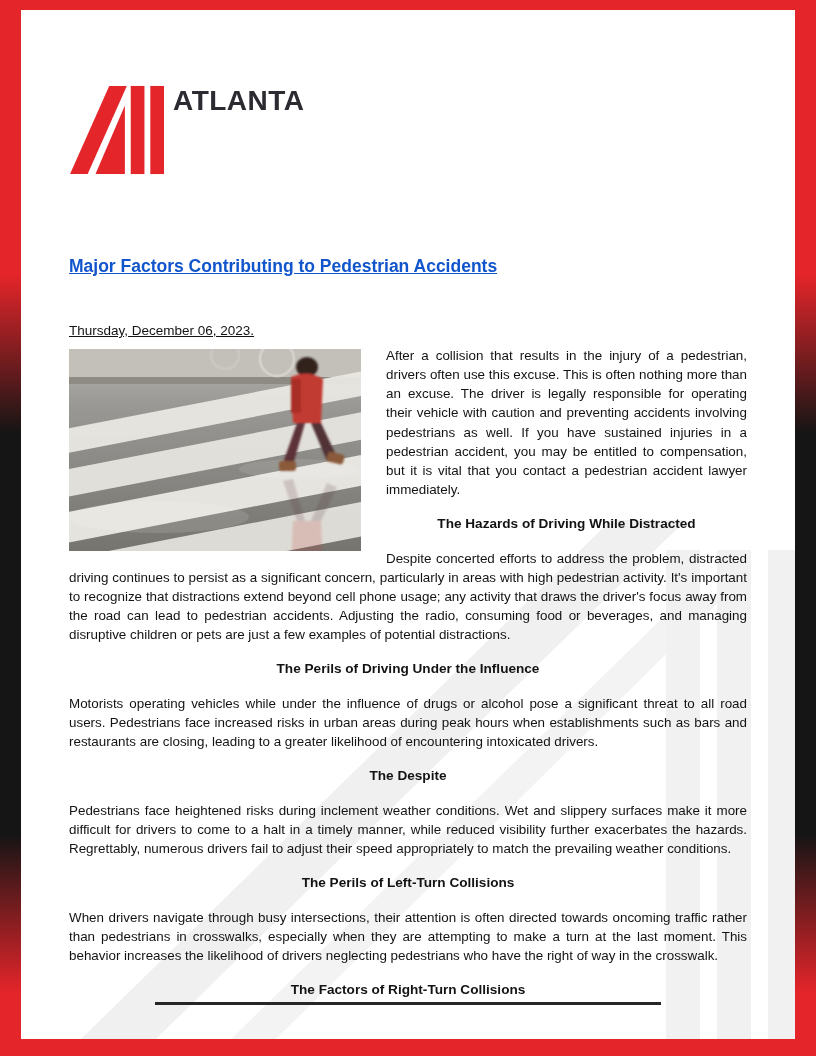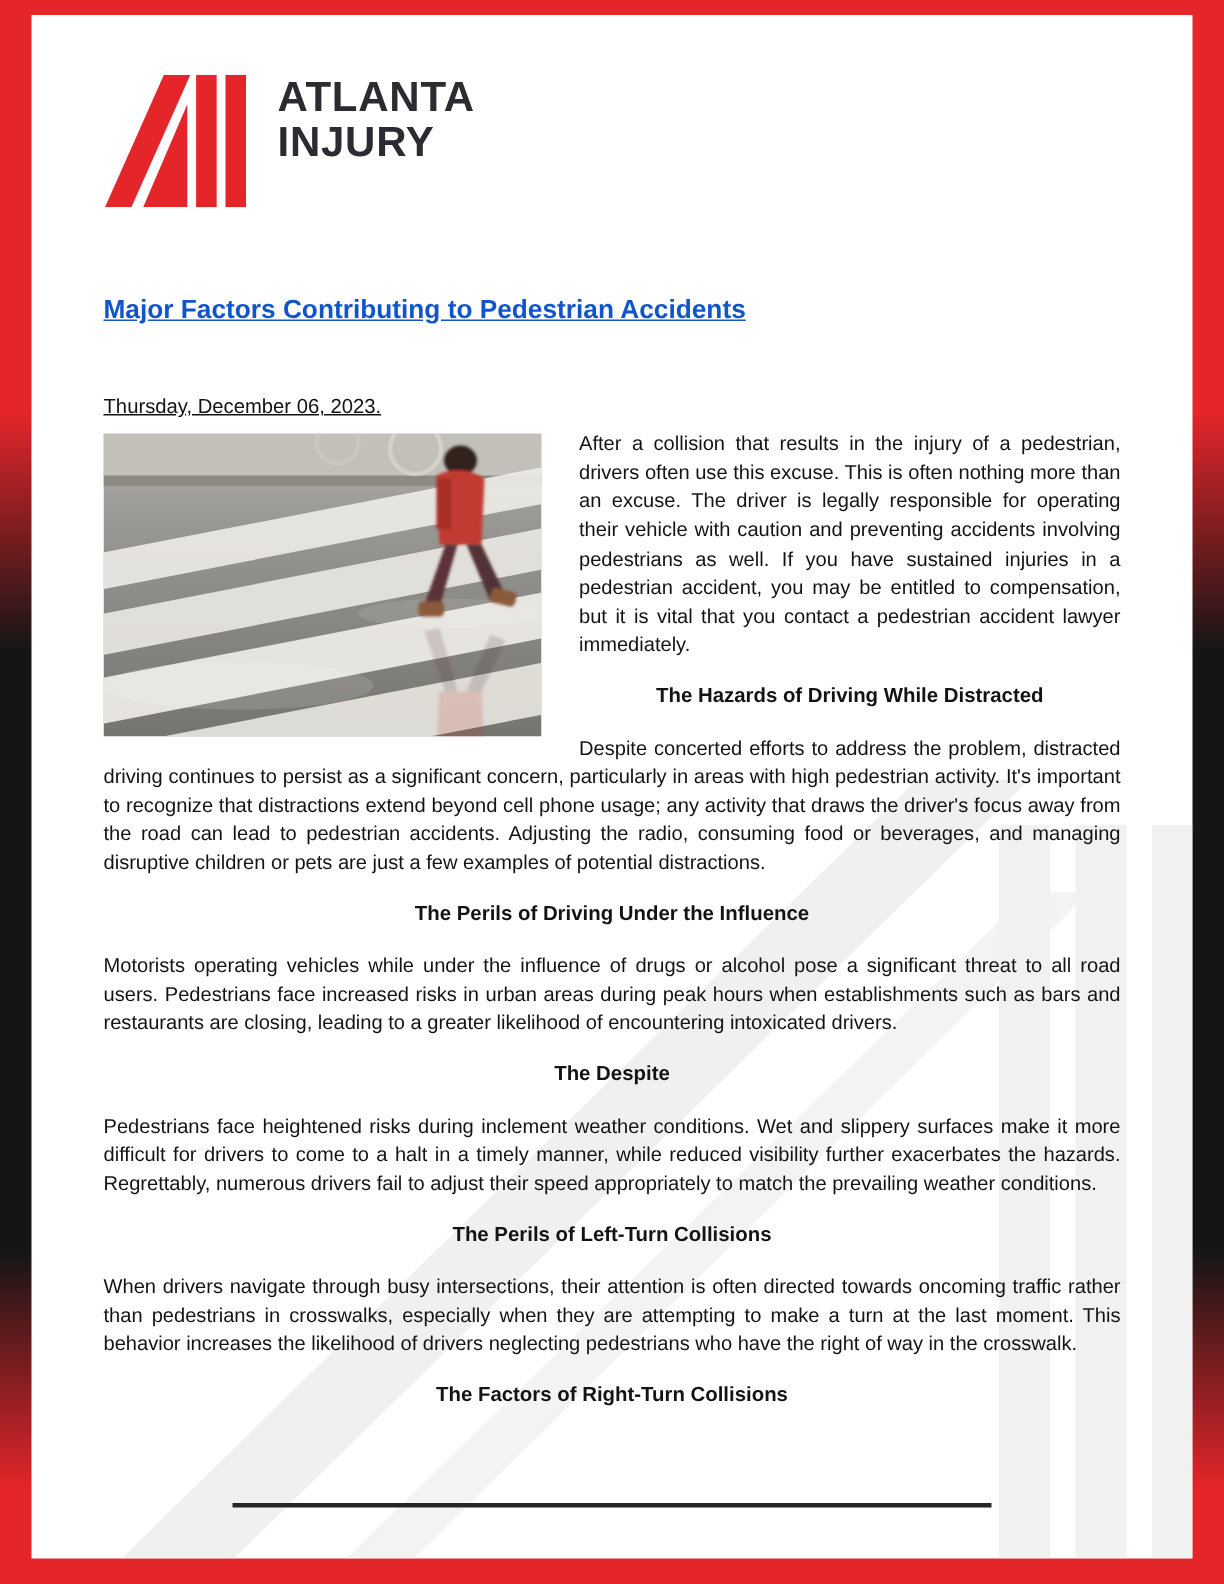--- a/index.html
+++ b/index.html
@@ -10,26 +10,26 @@
     position:relative;
   }
   .page {
     position:absolute; top:10px; left:21px; right:21px; bottom:17px;
     background:#ffffff; overflow:hidden;
   }
   .watermark { position:absolute; inset:0; width:100%; height:100%; z-index:0; }
   .content { position:relative; z-index:1; padding:38px 48px 0 48px; color:#141414; }
 
   
-  .logo { display:flex; align-items:flex-start; gap:16px; }
+  .logo { display:flex; align-items:flex-start; gap:4px;margin-top:36px; }
   .logo-mark { width:100px; height:92px; flex:0 0 auto; }
   .logo-text { font-weight:bold; font-size:28px; line-height:1.08; color:#2b2b31; letter-spacing:0.5px; padding-top:2px; }
 
   
-  .title { margin-top:56px; font-size:17.5px; font-weight:bold; }
+  .title { margin-top:80px; font-size:17.5px; font-weight:bold; }
   .title a { color:#1155cc; text-decoration:underline; cursor:pointer; }
   .date { margin-top:46px; font-size:13.5px; text-decoration:underline; color:#131313; }
 
   
   .article { margin-top:8px; font-size:13.4px; line-height:1.43; text-align:justify; color:#131313; }
   .article p { margin:0 0 15px 0; }
   .article h3 { font-size:13.6px; font-weight:bold; margin:0 0 15px 0; text-align:center; }
   .photo { float:left; width:292px; height:202px; margin:3px 25px 8px 0; display:block; }
 
   .footer-rule {
@@ -54,21 +54,20 @@
 
     <header class="logo">
       <svg class="logo-mark" viewBox="0 0 100 94" aria-hidden="true">
         <polygon points="0,92 40,2 58,2 18,92" fill="#e4252a"></polygon>
         <polygon points="26,92 56,22 56,92" fill="#e4252a"></polygon>
         <rect x="62" y="2" width="14" height="90" fill="#e4252a"></rect>
         <rect x="82" y="2" width="14" height="90" fill="#e4252a"></rect>
       </svg>
       <div class="logo-text">
         <div>ATLANTA</div>
-        <div>INJURY</div>
       </div>
     </header>
 
     <h1 class="title">
       <a>Major Factors Contributing to Pedestrian Accidents</a>
     </h1>
 
     <div class="date">Thursday, December 06, 2023.</div>
 
     <div class="article">

